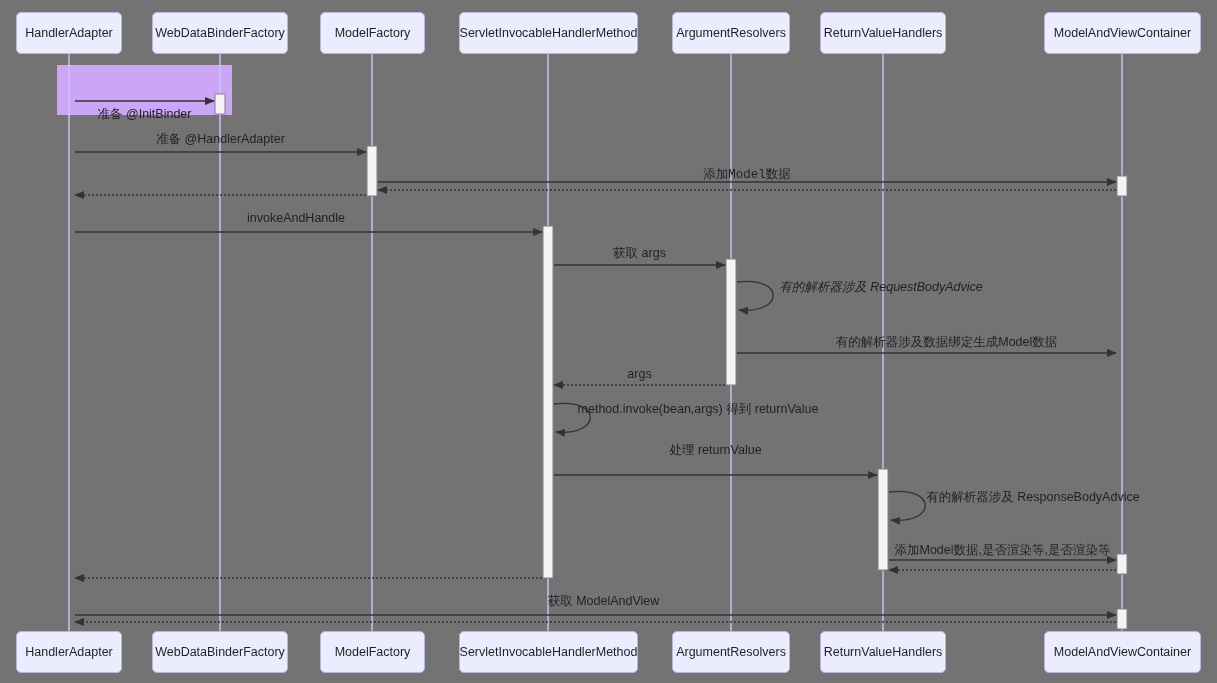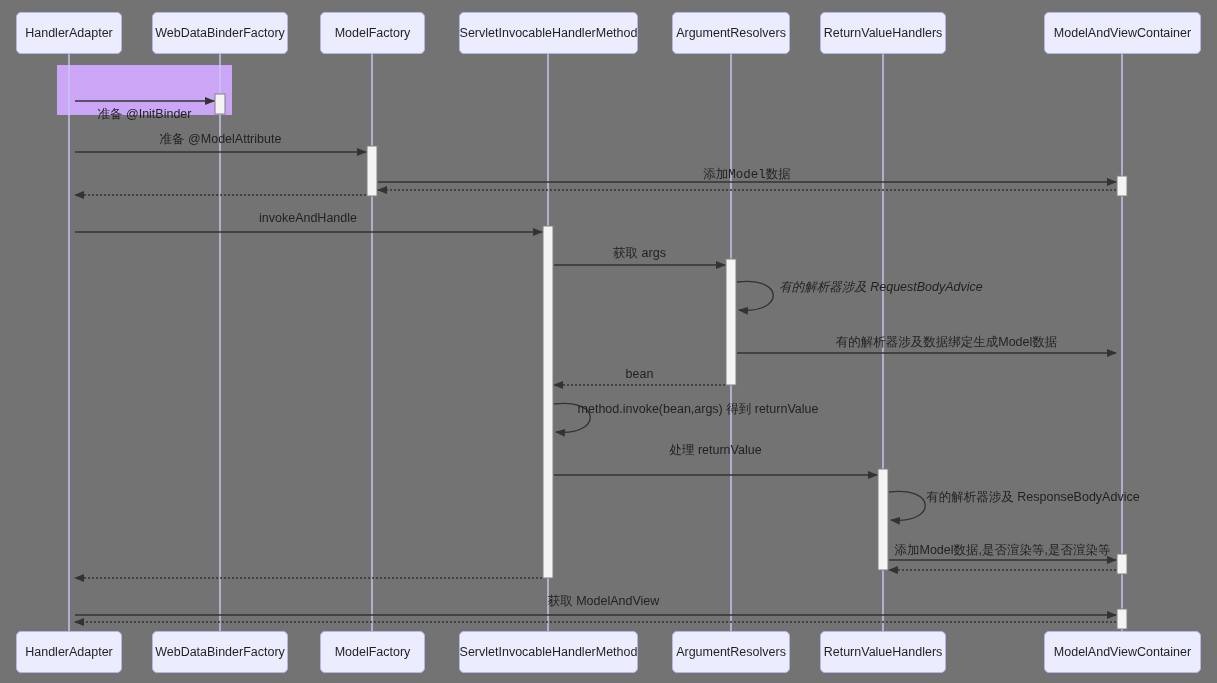--- a/index.html
+++ b/index.html
@@ -124,26 +124,26 @@
       </div>
       <div class="actor-box" style="left: 1044px; top: 12px; width: 157px; height: 42px;">
         <span>ModelAndViewContainer</span>
       </div>
       <div class="actor-box" style="left: 1044px; top: 631px; width: 157px; height: 42px;">
         <span>ModelAndViewContainer</span>
       </div>
     </div>
   <div id="labels-layer">
       <div class="msg-label" style="left: 144.5px; top: 78px; margin-top: 28px;">准备 @InitBinder</div>
-      <div class="msg-label" style="left: 220.5px; top: 131px;">准备 @ModelAttribute</div>
+      <div class="msg-label" style="left: 220.5px; top: 131px;">准备 @HandlerAdapter</div>
       <div class="msg-label" style="left: 747px; top: 166px; font-family: Liberation Mono, monospace;">添加Model数据</div>
-      <div class="msg-label" style="left: 308px; top: 211px;">invokeAndHandle</div>
+      <div class="msg-label" style="left: 296px; top: 211px;">invokeAndHandle</div>
       <div class="msg-label" style="left: 639.5px; top: 245px;">获取 args</div>
       <div class="msg-label" style="left: 881px; top: 279px; font-style: italic;">有的解析器涉及 RequestBodyAdvice</div>
       <div class="msg-label" style="left: 926.5px; top: 334px; margin-left: 20px;">有的解析器涉及数据绑定生成Model数据</div>
-      <div class="msg-label" style="left: 639.5px; top: 367px;">bean</div>
+      <div class="msg-label" style="left: 639.5px; top: 367px;">args</div>
       <div class="msg-label" style="left: 698px; top: 401px;">method.invoke(bean,args) 得到 returnValue</div>
       <div class="msg-label" style="left: 715.5px; top: 442px;">处理 returnValue</div>
       <div class="msg-label" style="left: 1033px; top: 489px;">有的解析器涉及 ResponseBodyAdvice</div>
       <div class="msg-label" style="left: 1002.5px; top: 542px;">添加Model数据,是否渲染等,是否渲染等</div>
       <div class="msg-label" style="left: 595.5px; top: 593px; margin-left: 8px;">获取 ModelAndView</div>
     </div>
 </div>
 
 </body></html>

